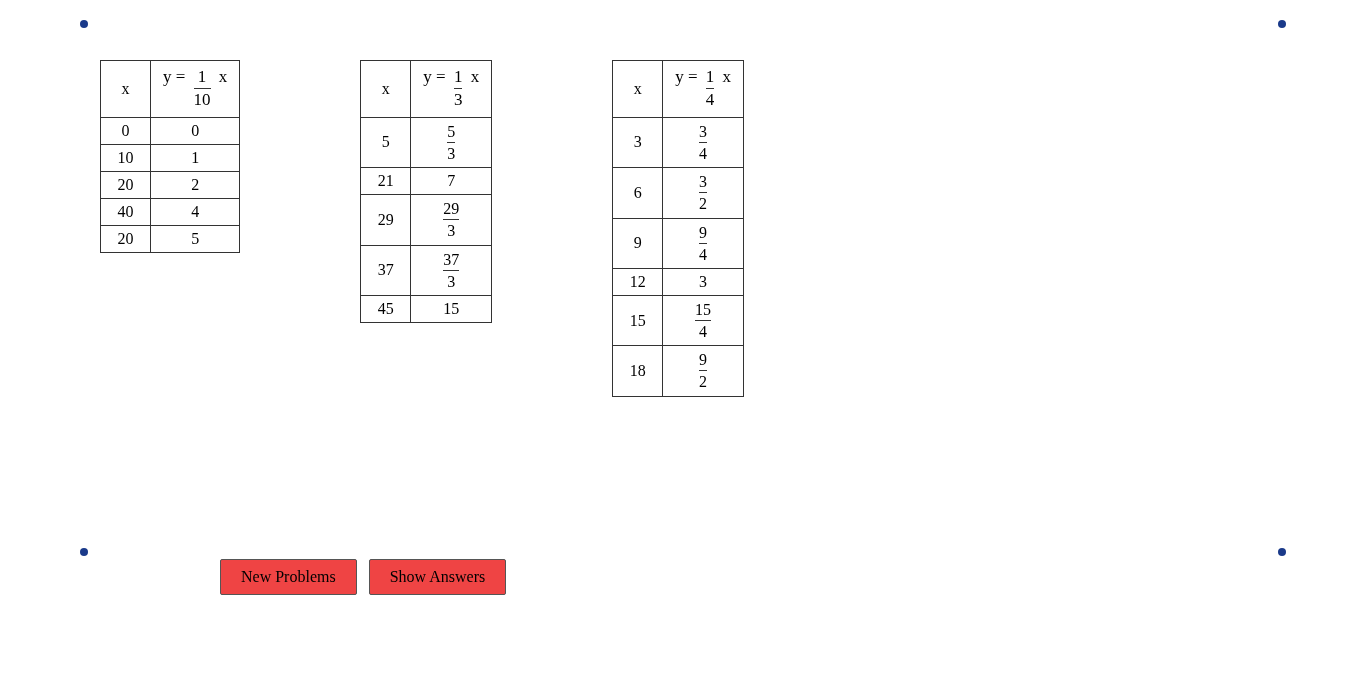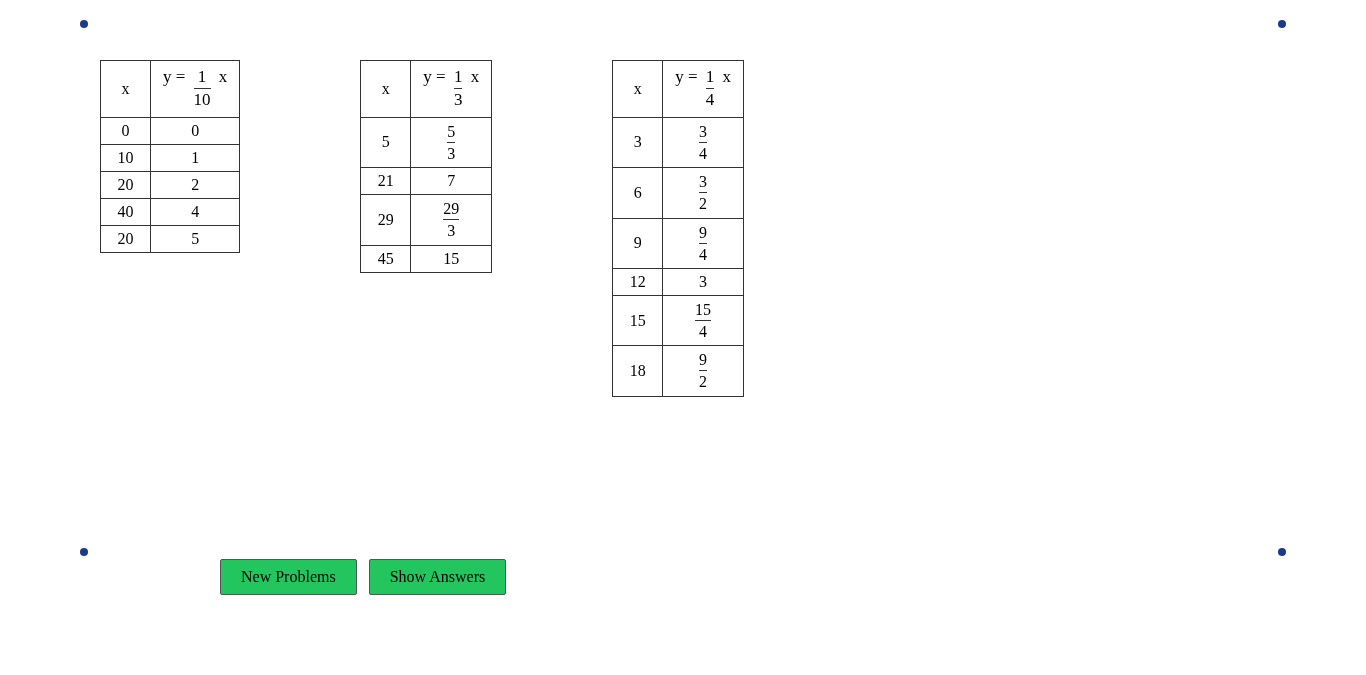--- a/index.html
+++ b/index.html
@@ -88,21 +88,21 @@
       bottom: 80px;
       left: 220px;
       display: flex;
       gap: 12px;
     }
 
     button {
       padding: 8px 20px;
       font-size: 16px;
       font-family: serif;
-      background: #22c55e;
+      background: #ef4444;
       border: 1px solid #555;
       cursor: pointer;
       border-radius: 2px;
     }
   </style>
 </head>
 <body>
 
 <div class="dot" style="top:20px; left:80px;"></div>
 <div class="dot" style="top:20px; right:80px;"></div>
@@ -179,20 +179,27 @@
             <td>7</td>
           </tr>
           <tr>
             <td>29</td>
             <td><span class="fraction">
                 <span class="num">29</span>
                 <span class="den">3</span>
               </span></td>
           </tr>
           <tr>
+            <td>37</td>
+            <td><span class="fraction">
+                <span class="num">37</span>
+                <span class="den">3</span>
+              </span></td>
+          </tr>
+          <tr>
             <td>45</td>
             <td>15</td>
           </tr>
         </tbody>
     </table>
   </div>
 
   <div class="table-wrapper">
     <table>
       <thead>

